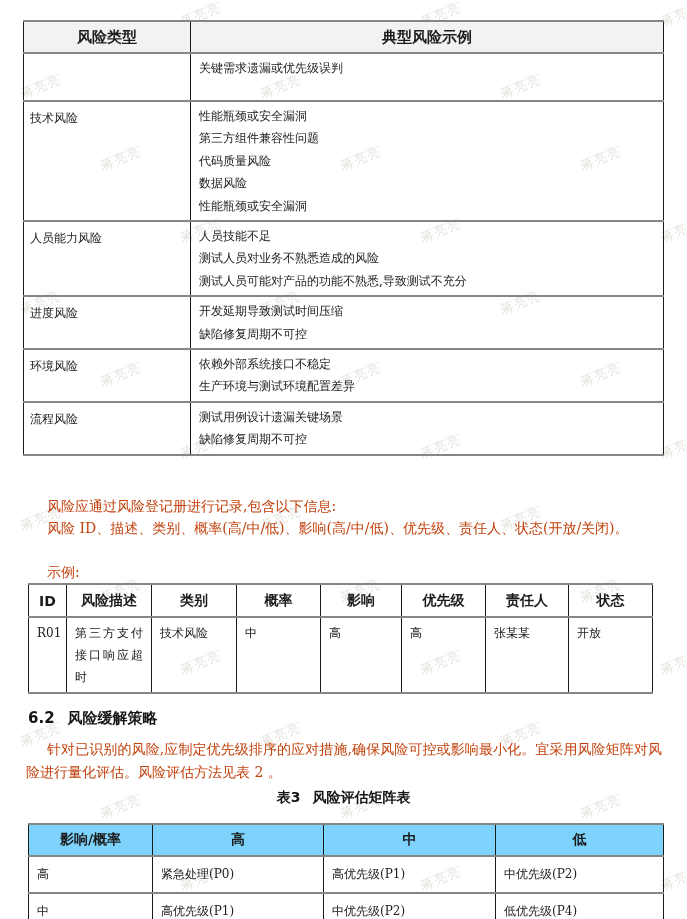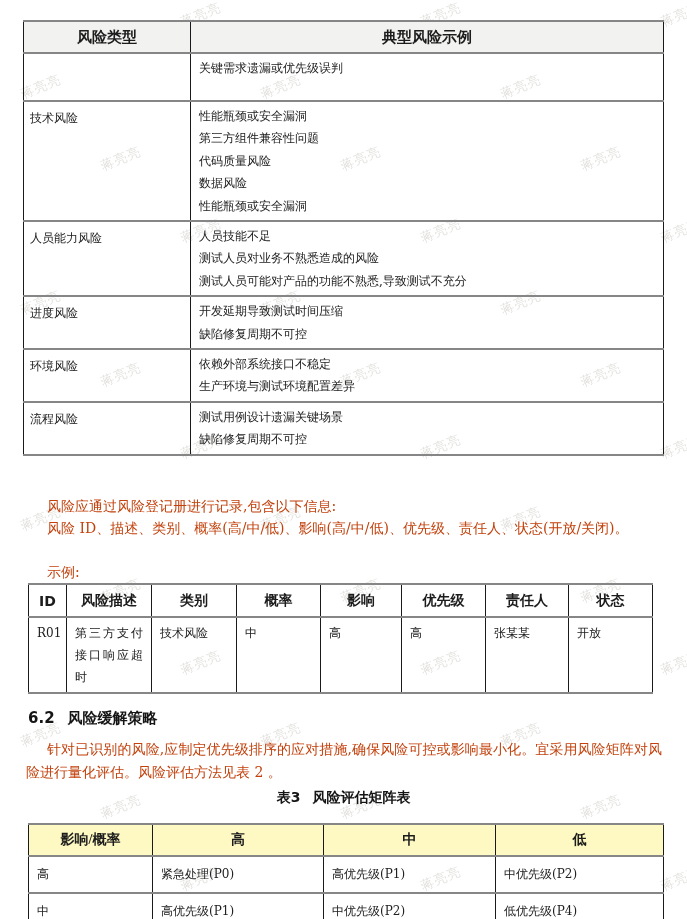--- a/index.html
+++ b/index.html
@@ -49,21 +49,21 @@
   .ex-line { line-height:22.4px; }
 
   
   #t2 { left:28px; top:583px; width:624px; }
   #t2 th { background:transparent; font-size:14px; height:27px; }
   #t2 td { padding:4px 8px; line-height:22px; }
   td.justify { text-align:justify; text-justify:inter-ideograph; }
 
   
   #t3 { left:28px; top:823px; width:635px; }
-  #t3 th { background:#fef9c3; font-size:14px; height:26px;font-family:Liberation Serif, serif; }
+  #t3 th { background:#7dd3fc; font-size:14px; height:26px; }
   #t3 td { padding:4px 8px; height:27px; line-height:19px; vertical-align:middle; }
 
   
   .para {
     position:absolute; left:26px; width:636px;
     font-size:14px; line-height:22px;
     text-align:justify; text-justify:inter-ideograph;
     color:#c2410c;
   }
   .indent { text-indent:21px; }

